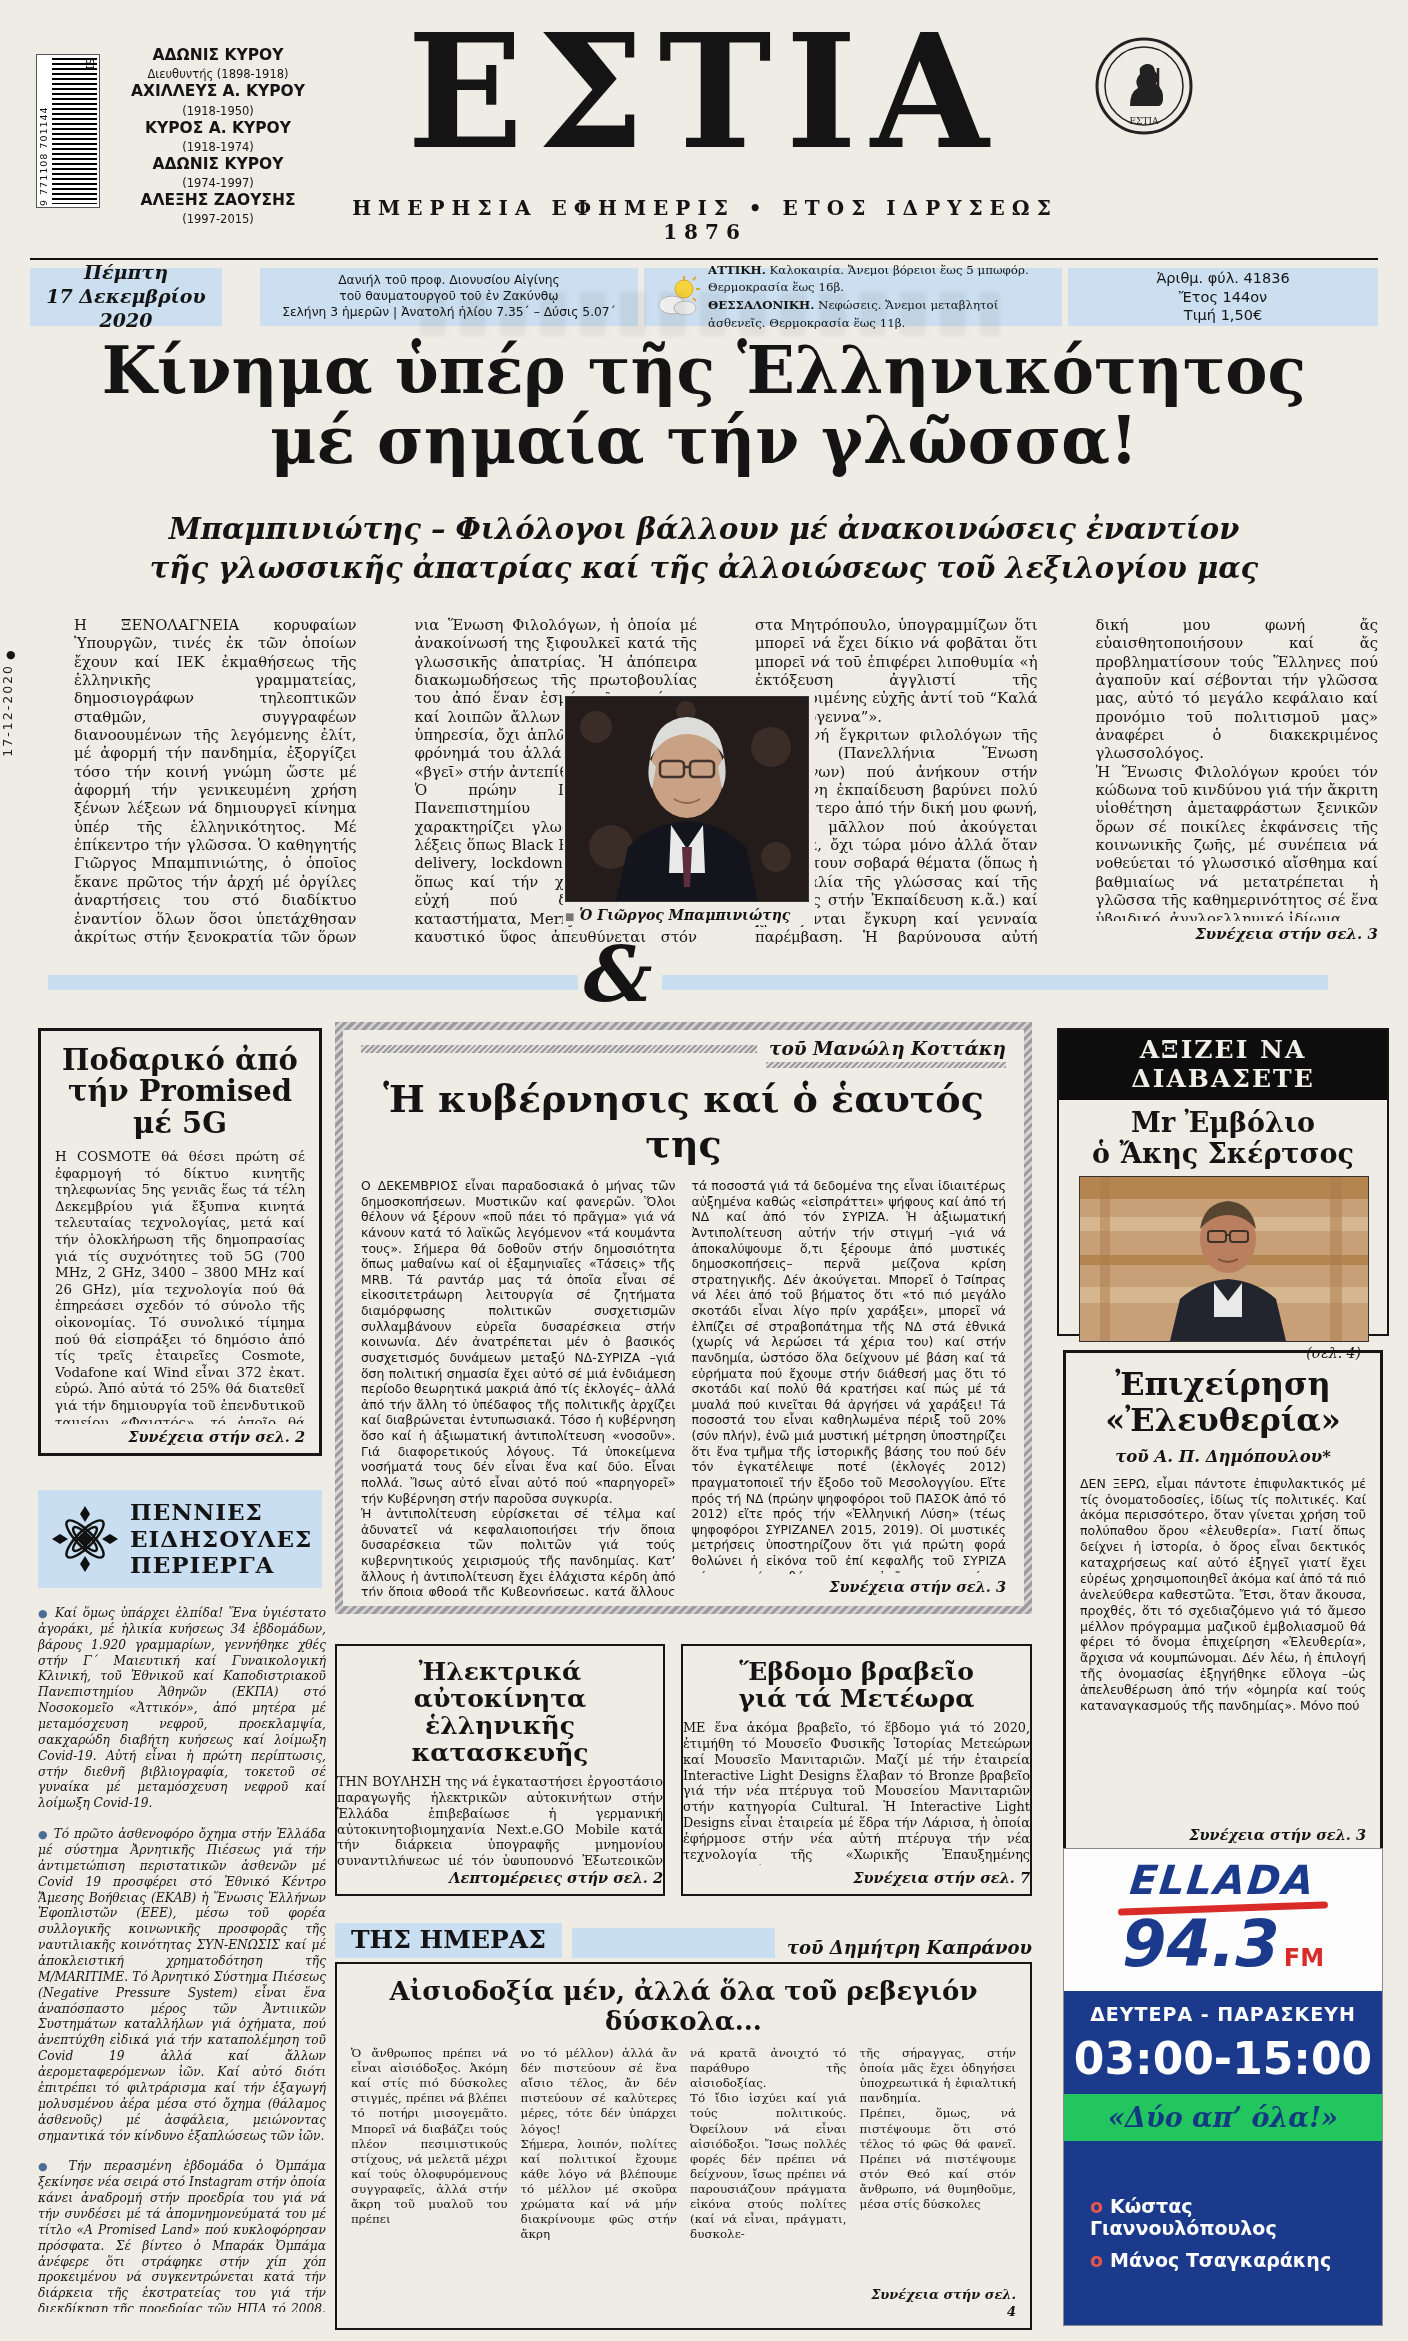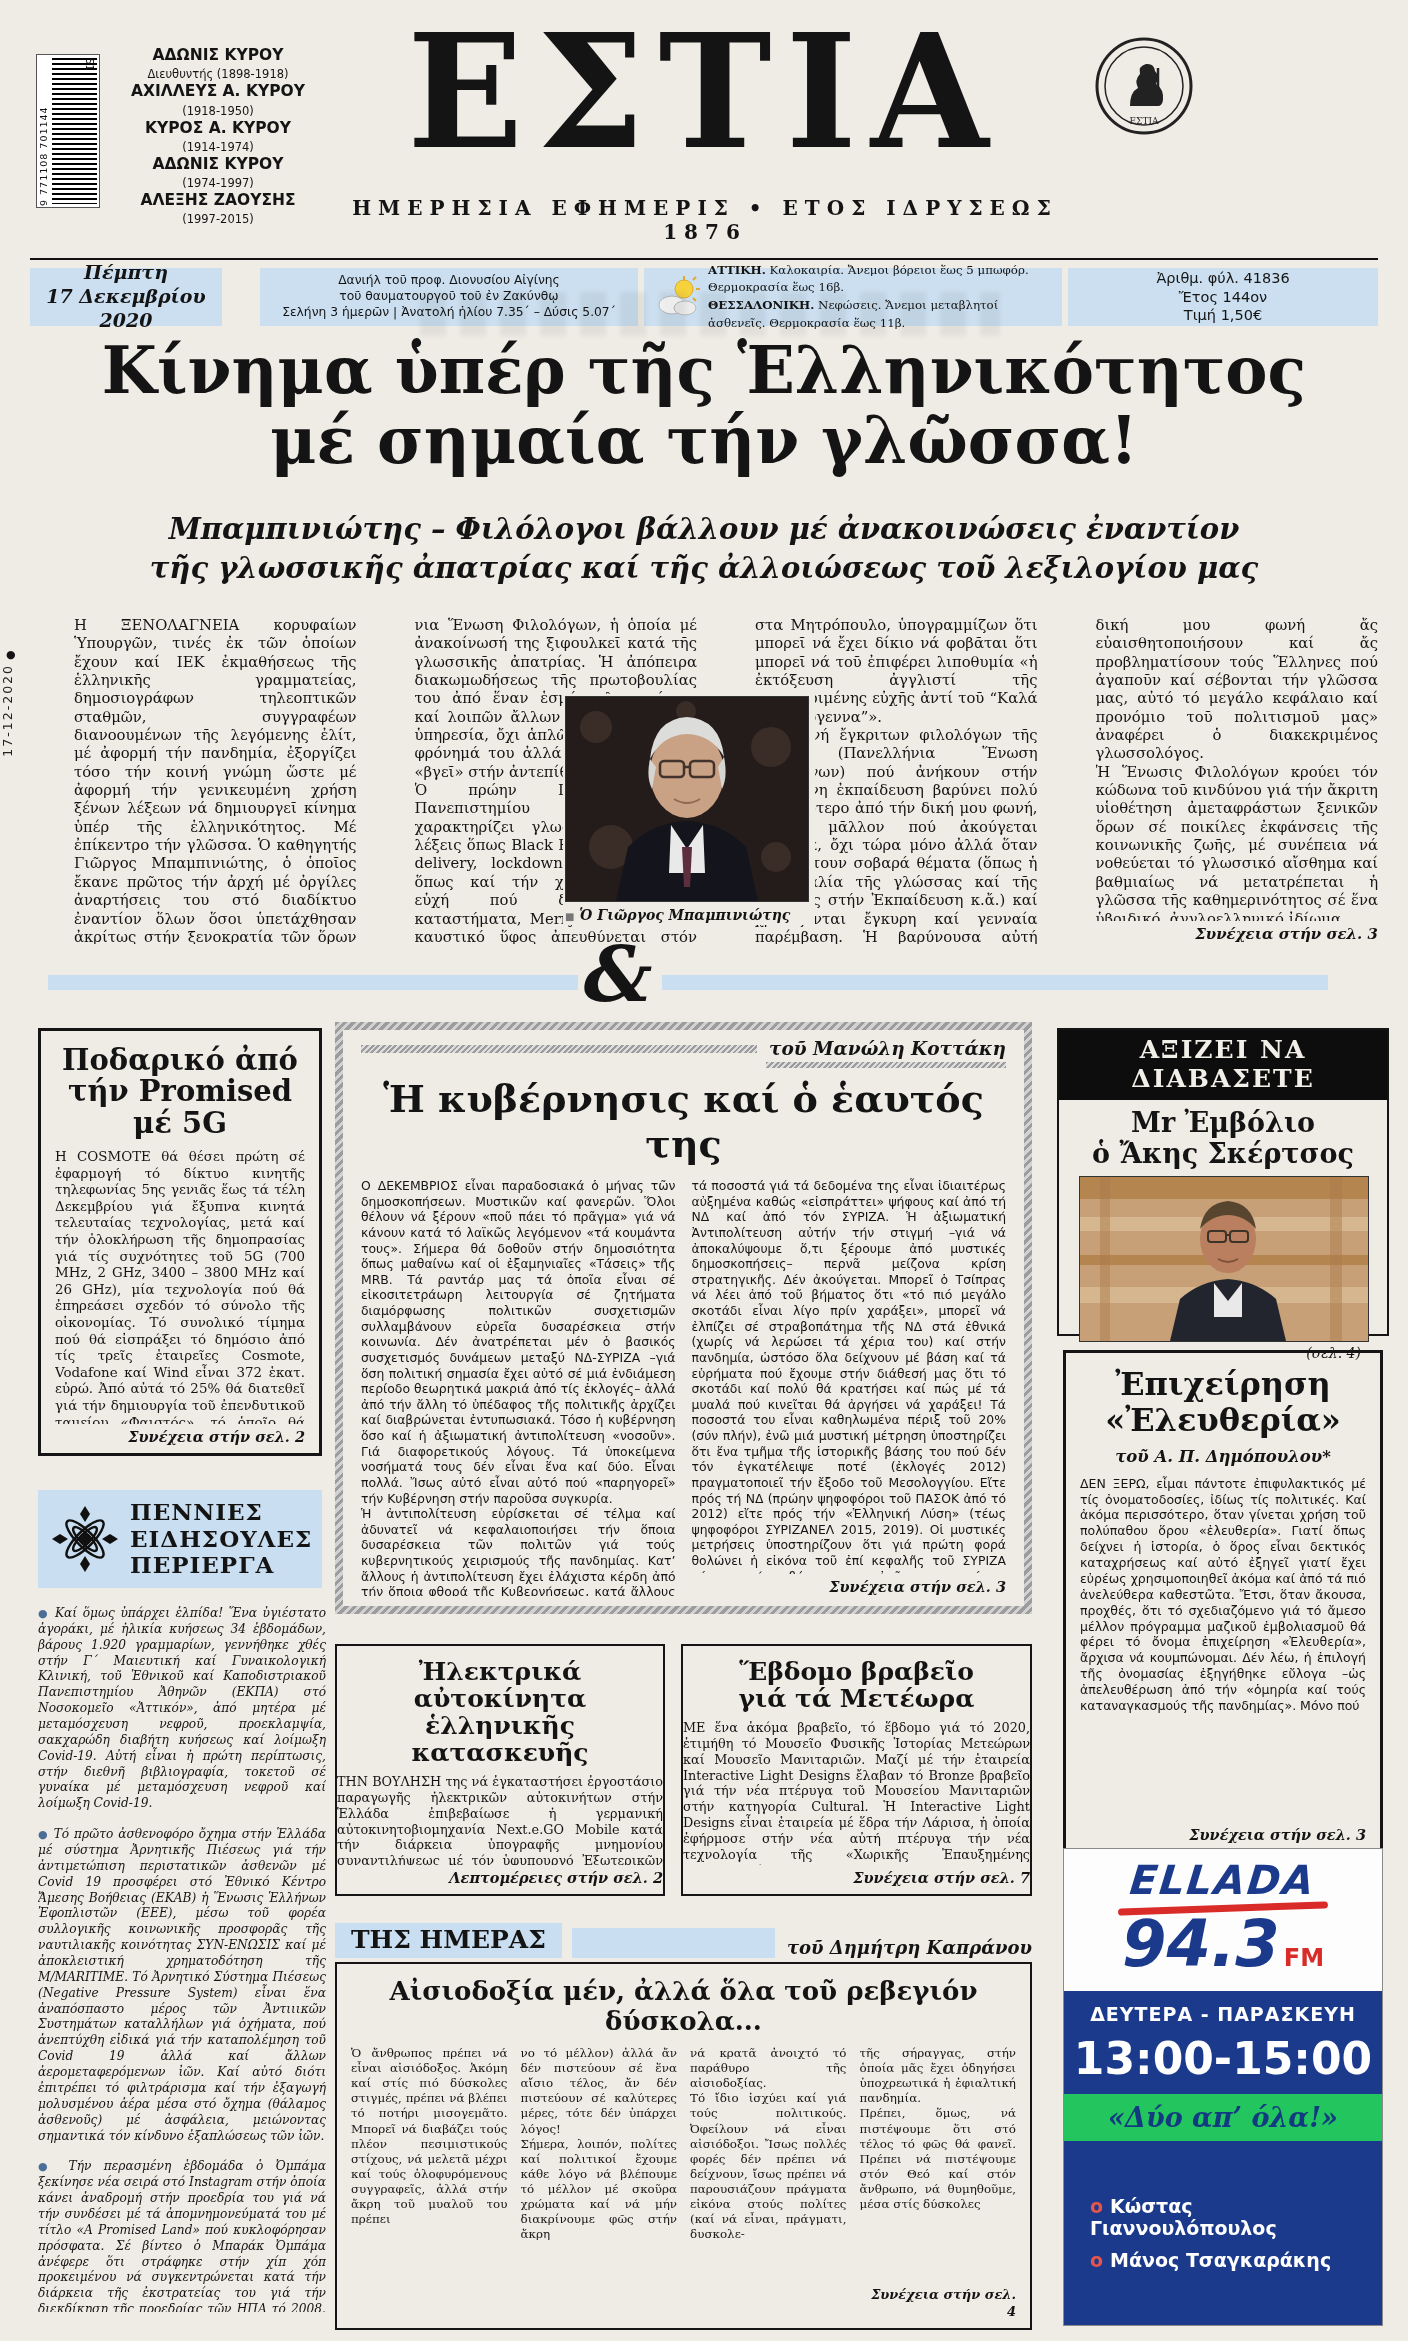--- a/index.html
+++ b/index.html
@@ -150,21 +150,21 @@
 
   <div class="abs barcode">
     <div class="bc-num">9 771108 701144</div>
     <div class="bc-stripes"></div>
     <div class="bc-top">51</div>
   </div>
 
   <div class="abs owners">
     <div><span class="owner-name">ΑΔΩΝΙΣ ΚΥΡΟΥ</span><br><span class="owner-dates">Διευθυντής (1898-1918)</span></div>
     <div><span class="owner-name">ΑΧΙΛΛΕΥΣ Α. ΚΥΡΟΥ</span><br><span class="owner-dates">(1918-1950)</span></div>
-    <div><span class="owner-name">ΚΥΡΟΣ Α. ΚΥΡΟΥ</span><br><span class="owner-dates">(1914-1974)</span></div>
+    <div><span class="owner-name">ΚΥΡΟΣ Α. ΚΥΡΟΥ</span><br><span class="owner-dates">(1918-1974)</span></div>
     <div><span class="owner-name">ΑΔΩΝΙΣ ΚΥΡΟΥ</span><br><span class="owner-dates">(1974-1997)</span></div>
     <div><span class="owner-name">ΑΛΕΞΗΣ ΖΑΟΥΣΗΣ</span><br><span class="owner-dates">(1997-2015)</span></div>
   </div>
 
   <div class="abs logo">ΕΣΤΙΑ</div>
   <div class="abs tagline">ΗΜΕΡΗΣΙΑ ΕΦΗΜΕΡΙΣ • ΕΤΟΣ ΙΔΡΥΣΕΩΣ 1876</div>
 
   <div class="abs emblem">
     <svg width="100" height="104" viewBox="0 0 100 104">
       <circle cx="50" cy="52" r="47" fill="#efece6" stroke="#222" stroke-width="3"></circle>
@@ -421,21 +421,21 @@
     <div class="ad-top">
       <div class="ad-station">ELLADA</div>
       <div class="ad-swoosh"></div>
       <div class="ad-freqrow">
         <span class="ad-freq">94.3</span>
         <span class="ad-fm">FM</span>
       </div>
     </div>
     <div class="ad-mid">
       <div class="ad-days">ΔΕΥΤΕΡΑ - ΠΑΡΑΣΚΕΥΗ</div>
-      <div class="ad-time">13:00-15:00</div>
+      <div class="ad-time">03:00-15:00</div>
     </div>
     <div class="ad-show">«Δύο απ’ όλα!»</div>
     <div class="ad-hosts">
       <div class="ad-host"><span class="pre-o">ο</span><span>Κώστας Γιαννουλόπουλος</span></div>
       <div class="ad-host"><span class="pre-o">ο</span><span>Μάνος Τσαγκαράκης</span></div>
     </div>
   </div>
 
 </div>
 

